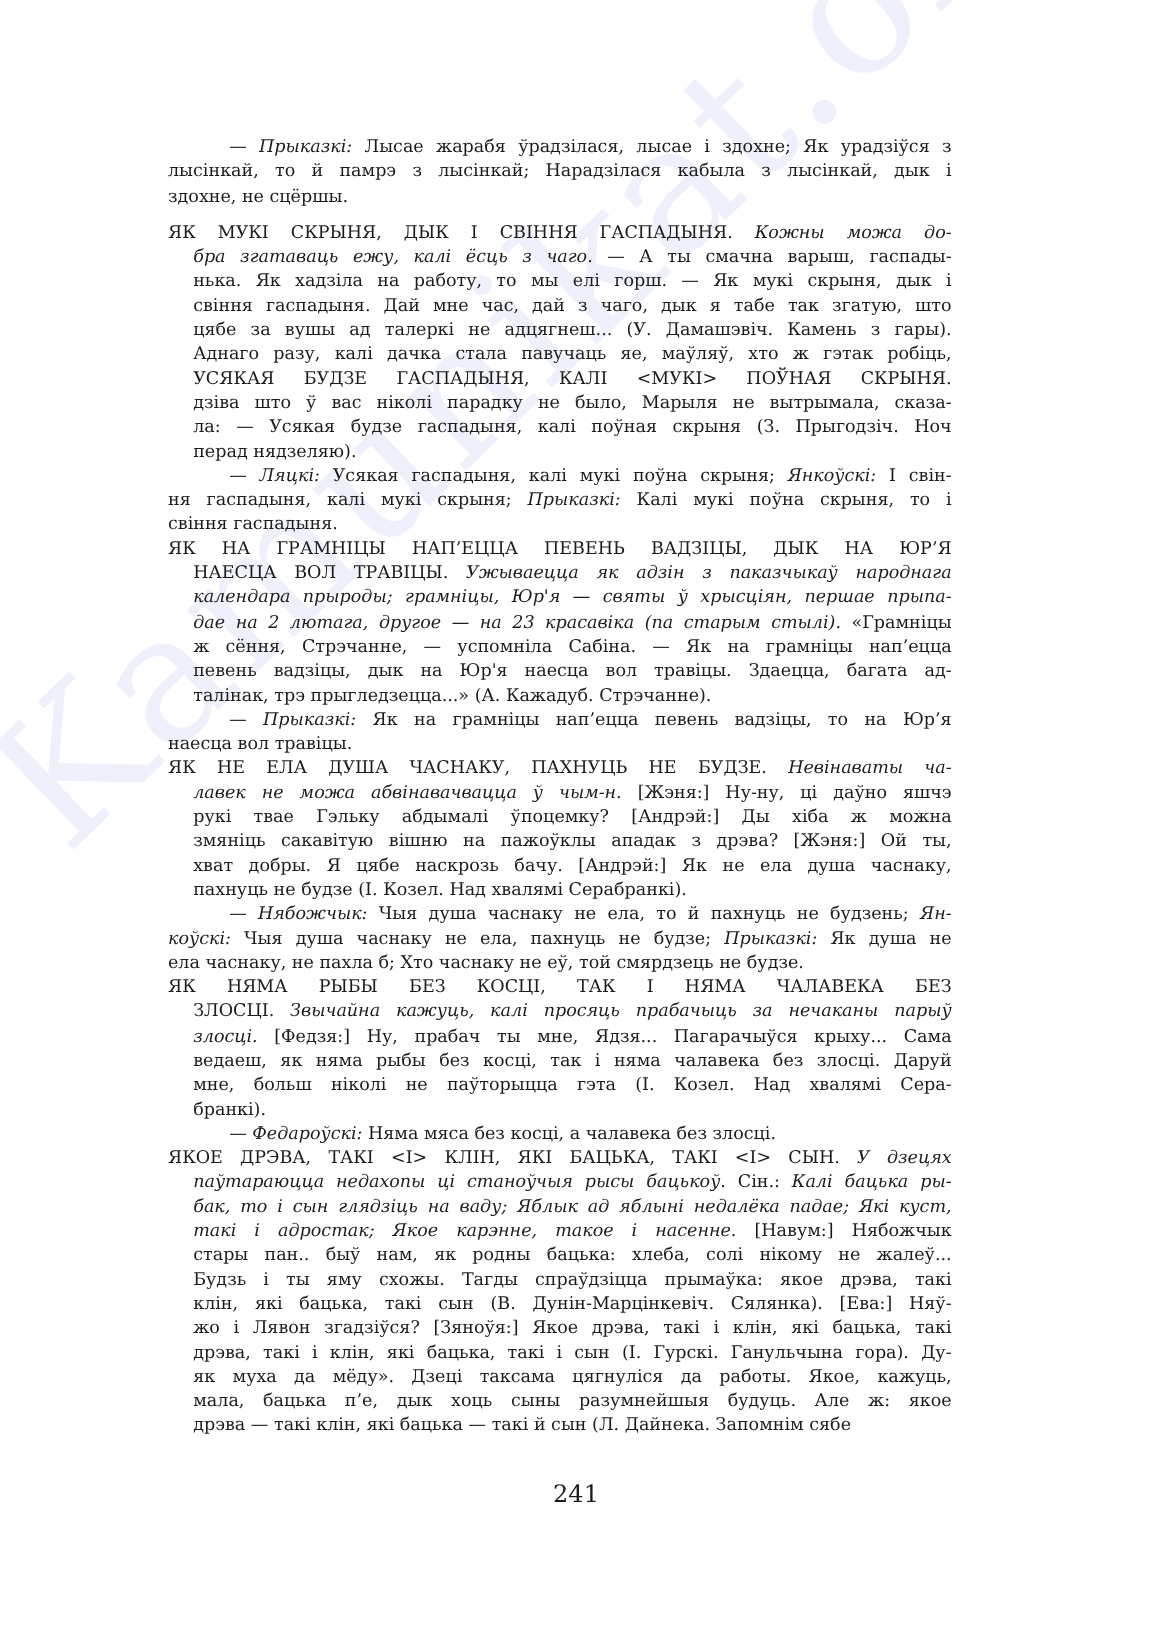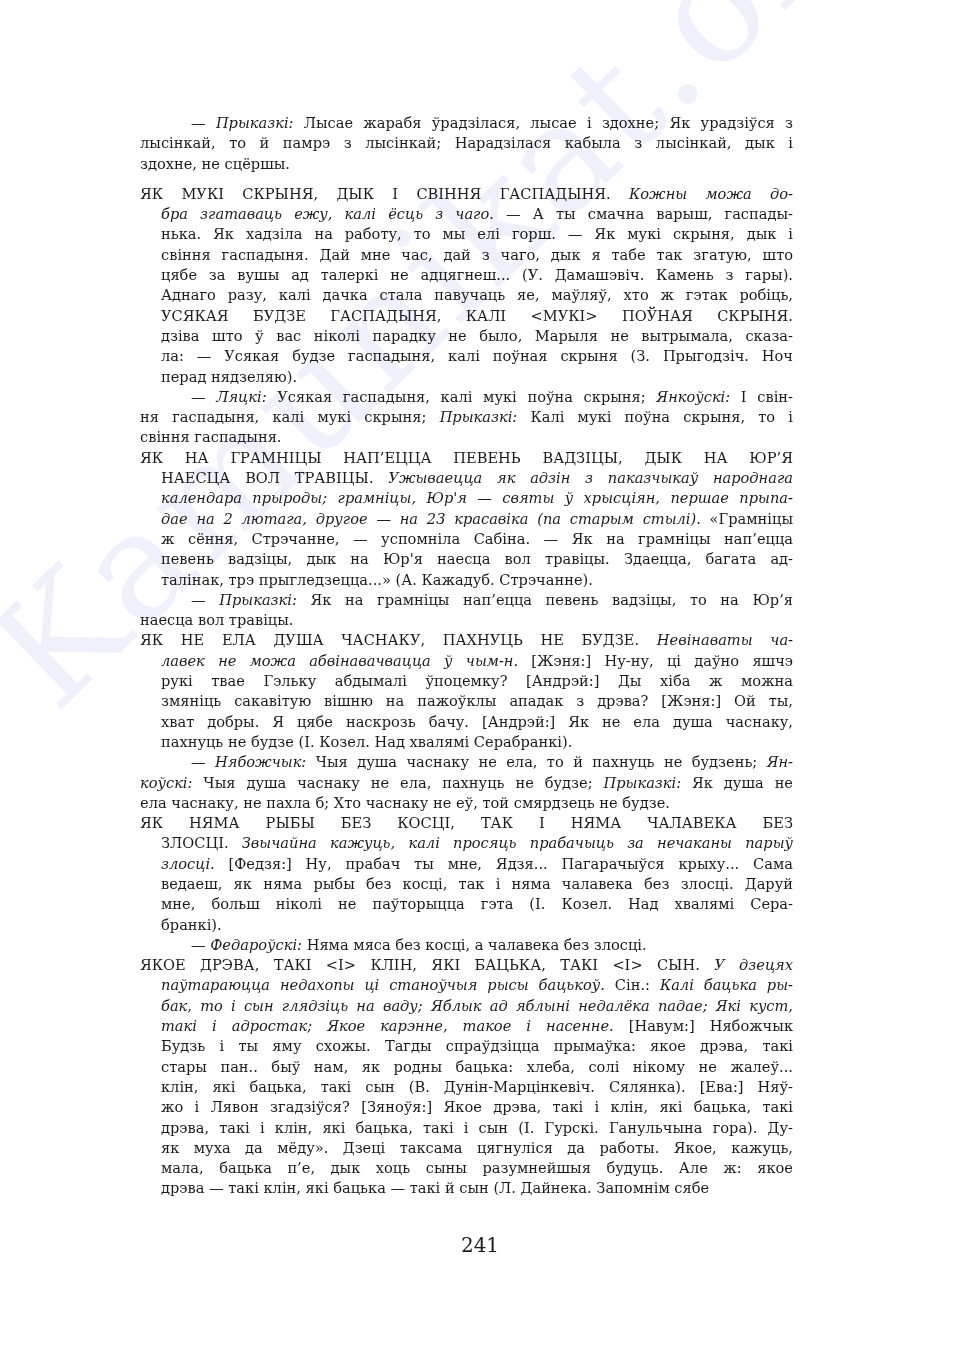--- a/index.html
+++ b/index.html
@@ -111,22 +111,22 @@
       <div class="ln ind last"><span>бранкі).</span></div>
     </div>
   <div class="entry">
       <div class="ln sub last"><span>— </span><i>Федароўскі:</i><span> Няма мяса без косці, а чалавека без злосці.</span></div>
     </div>
   <div class="entry">
       <div class="ln"><span>ЯКОЕ ДРЭВА, ТАКІ &lt;І&gt; КЛІН, ЯКІ БАЦЬКА, ТАКІ &lt;І&gt; СЫН. </span><i>У дзецях</i></div>
       <div class="ln ind"><i>паўтараюцца недахопы ці станоўчыя рысы бацькоў.</i><span> Сін.: </span><i>Калі бацька ры-</i></div>
       <div class="ln ind"><i>бак, то і сын глядзіць на ваду; Яблык ад яблыні недалёка падае; Які куст,</i></div>
       <div class="ln ind"><i>такі і адростак; Якое карэнне, такое і насенне.</i><span> [Навум:] Нябожчык</span></div>
+      <div class="ln ind"><span>стары пан.. быў нам, як родны бацька: хлеба, солі нікому не жалеў...</span></div>
       <div class="ln ind"><span>Будзь і ты яму схожы. Тагды спраўдзіцца прымаўка: якое дрэва, такі</span></div>
-      <div class="ln ind"><span>стары пан.. быў нам, як родны бацька: хлеба, солі нікому не жалеў...</span></div>
       <div class="ln ind"><span>клін, які бацька, такі сын (В. Дунін-Марцінкевіч. Сялянка). [Ева:] Няў-</span></div>
       <div class="ln ind"><span>жо і Лявон згадзіўся? [Зяноўя:] Якое дрэва, такі і клін, які бацька, такі</span></div>
       <div class="ln ind"><span>дрэва, такі і клін, які бацька, такі і сын (І. Гурскі. Ганульчына гора). Ду-</span></div>
       <div class="ln ind"><span>як муха да мёду». Дзеці таксама цягнуліся да работы. Якое, кажуць,</span></div>
       <div class="ln ind"><span>мала, бацька п’е, дык хоць сыны разумнейшыя будуць. Але ж: якое</span></div>
       <div class="ln ind last"><span>дрэва — такі клін, які бацька — такі й сын (Л. Дайнека. Запомнім сябе</span></div>
     </div>
 </div>
 
 <div class="pagenum">241</div>

